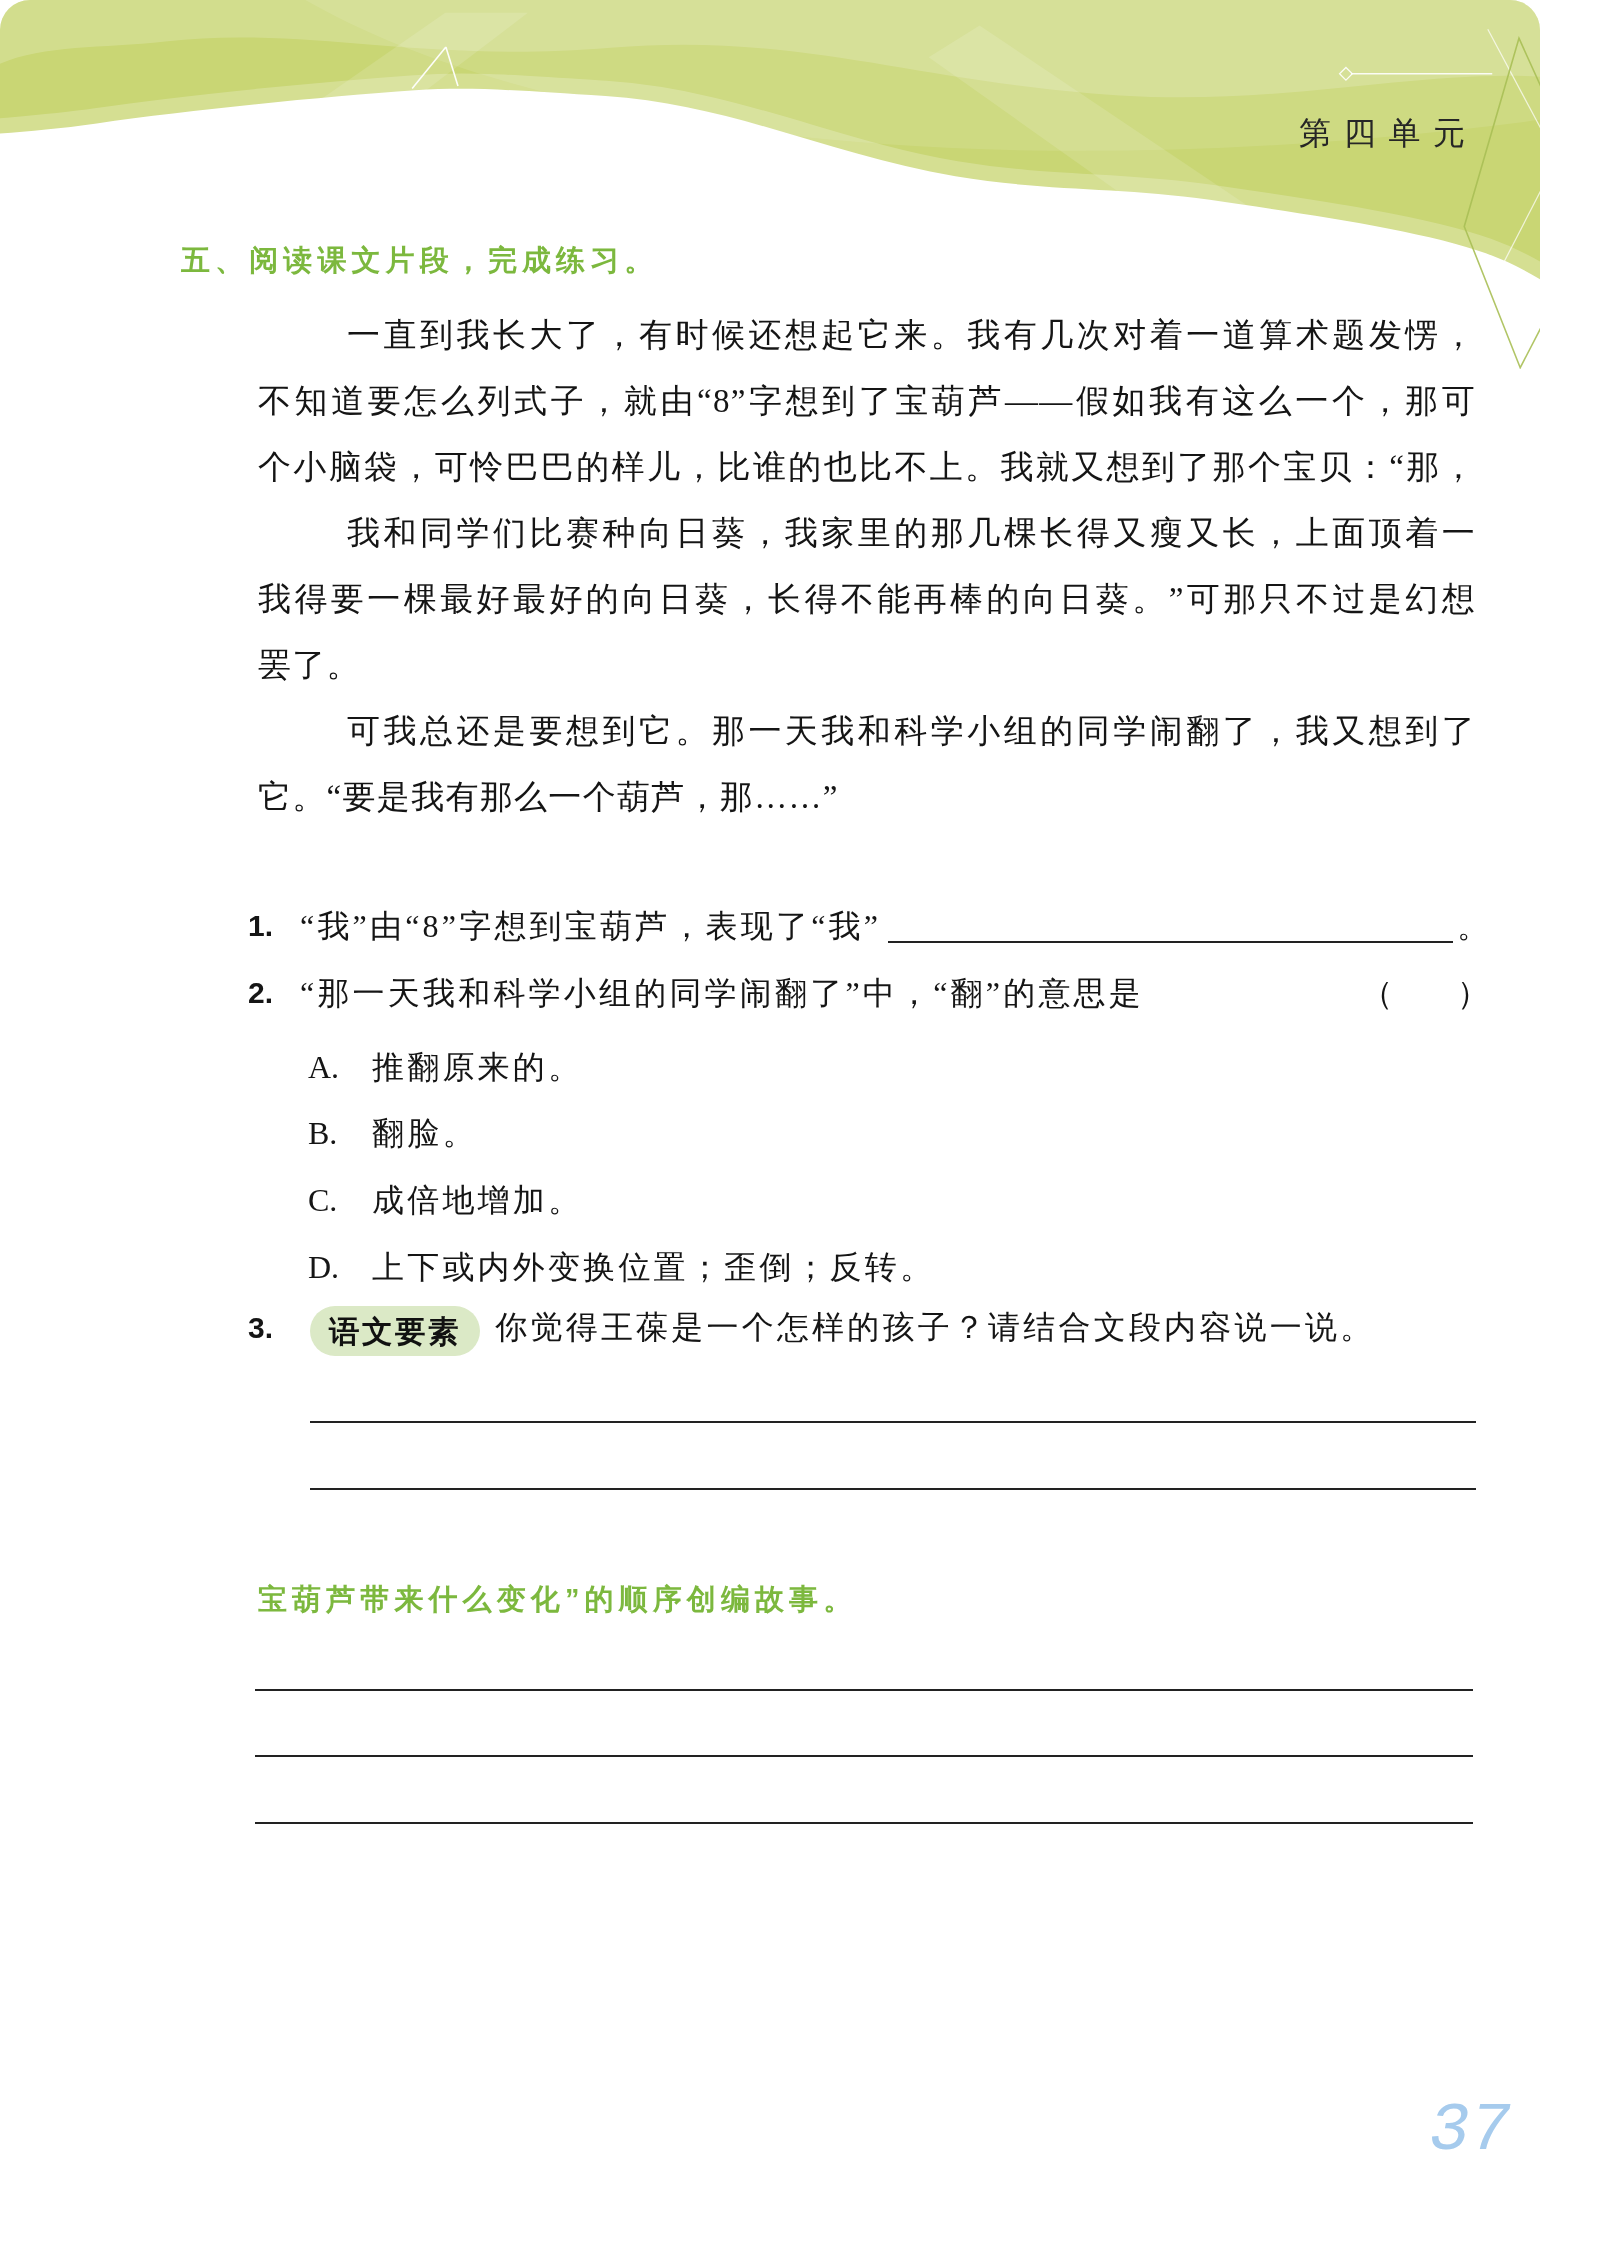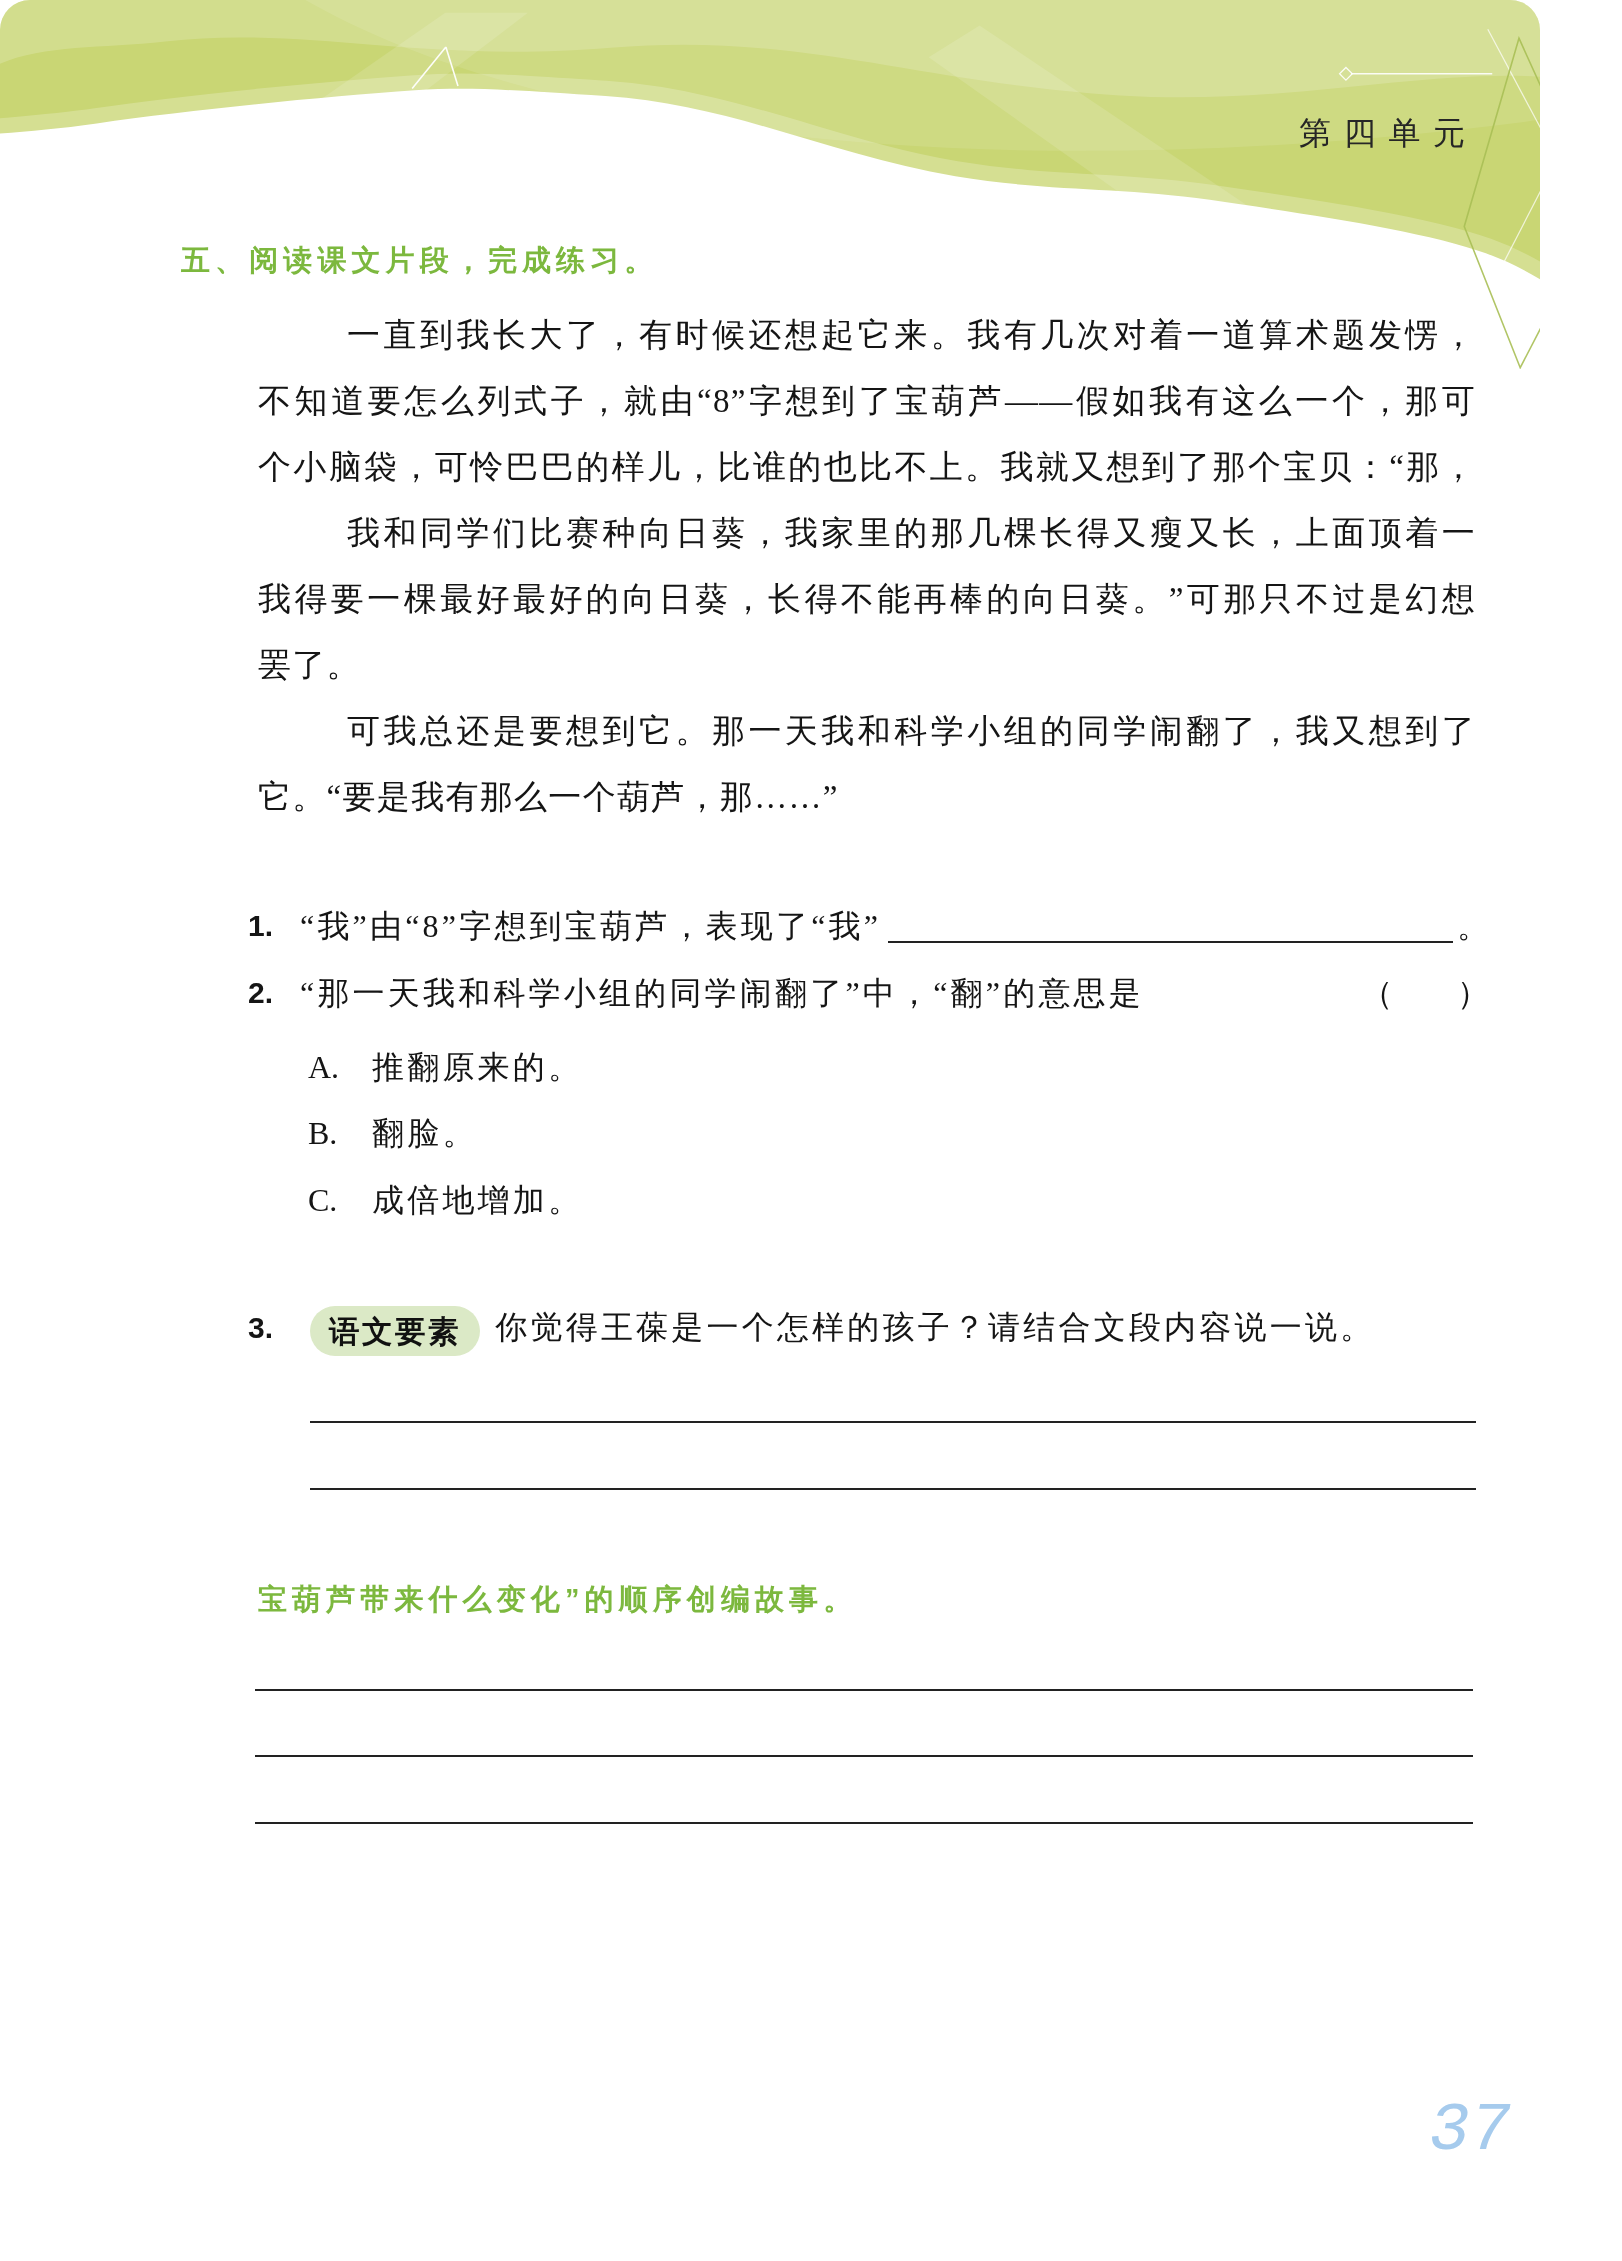--- a/index.html
+++ b/index.html
@@ -141,20 +141,23 @@
 
   <div class="qrow opt" style="top:1034px">
     <span class="optletter">A.</span><span class="qtext">推翻原来的。</span>
   </div>
   <div class="qrow opt" style="top:1100px">
     <span class="optletter">B.</span><span class="qtext">翻脸。</span>
   </div>
   <div class="qrow opt" style="top:1167px">
     <span class="optletter">C.</span><span class="qtext">成倍地增加。</span>
   </div>
+  <div class="qrow opt" style="top:1234px">
+    <span class="optletter">D.</span><span class="qtext">上下或内外变换位置；歪倒；反转。</span>
+  </div>
 
   <div class="qrow" id="q3" style="top:1294px">
     <span class="qnum">3.</span><span class="badge">语文要素</span><span class="qtext">你觉得王葆是一个怎样的孩子？请结合文段内容说一说。</span>
   </div>
 
   <div class="answer-line" id="ans1"></div>
   <div class="answer-line" id="ans2"></div>
 
   <div class="h-green" id="s6-line2">宝葫芦带来什么变化”的顺序创编故事。</div>
 

